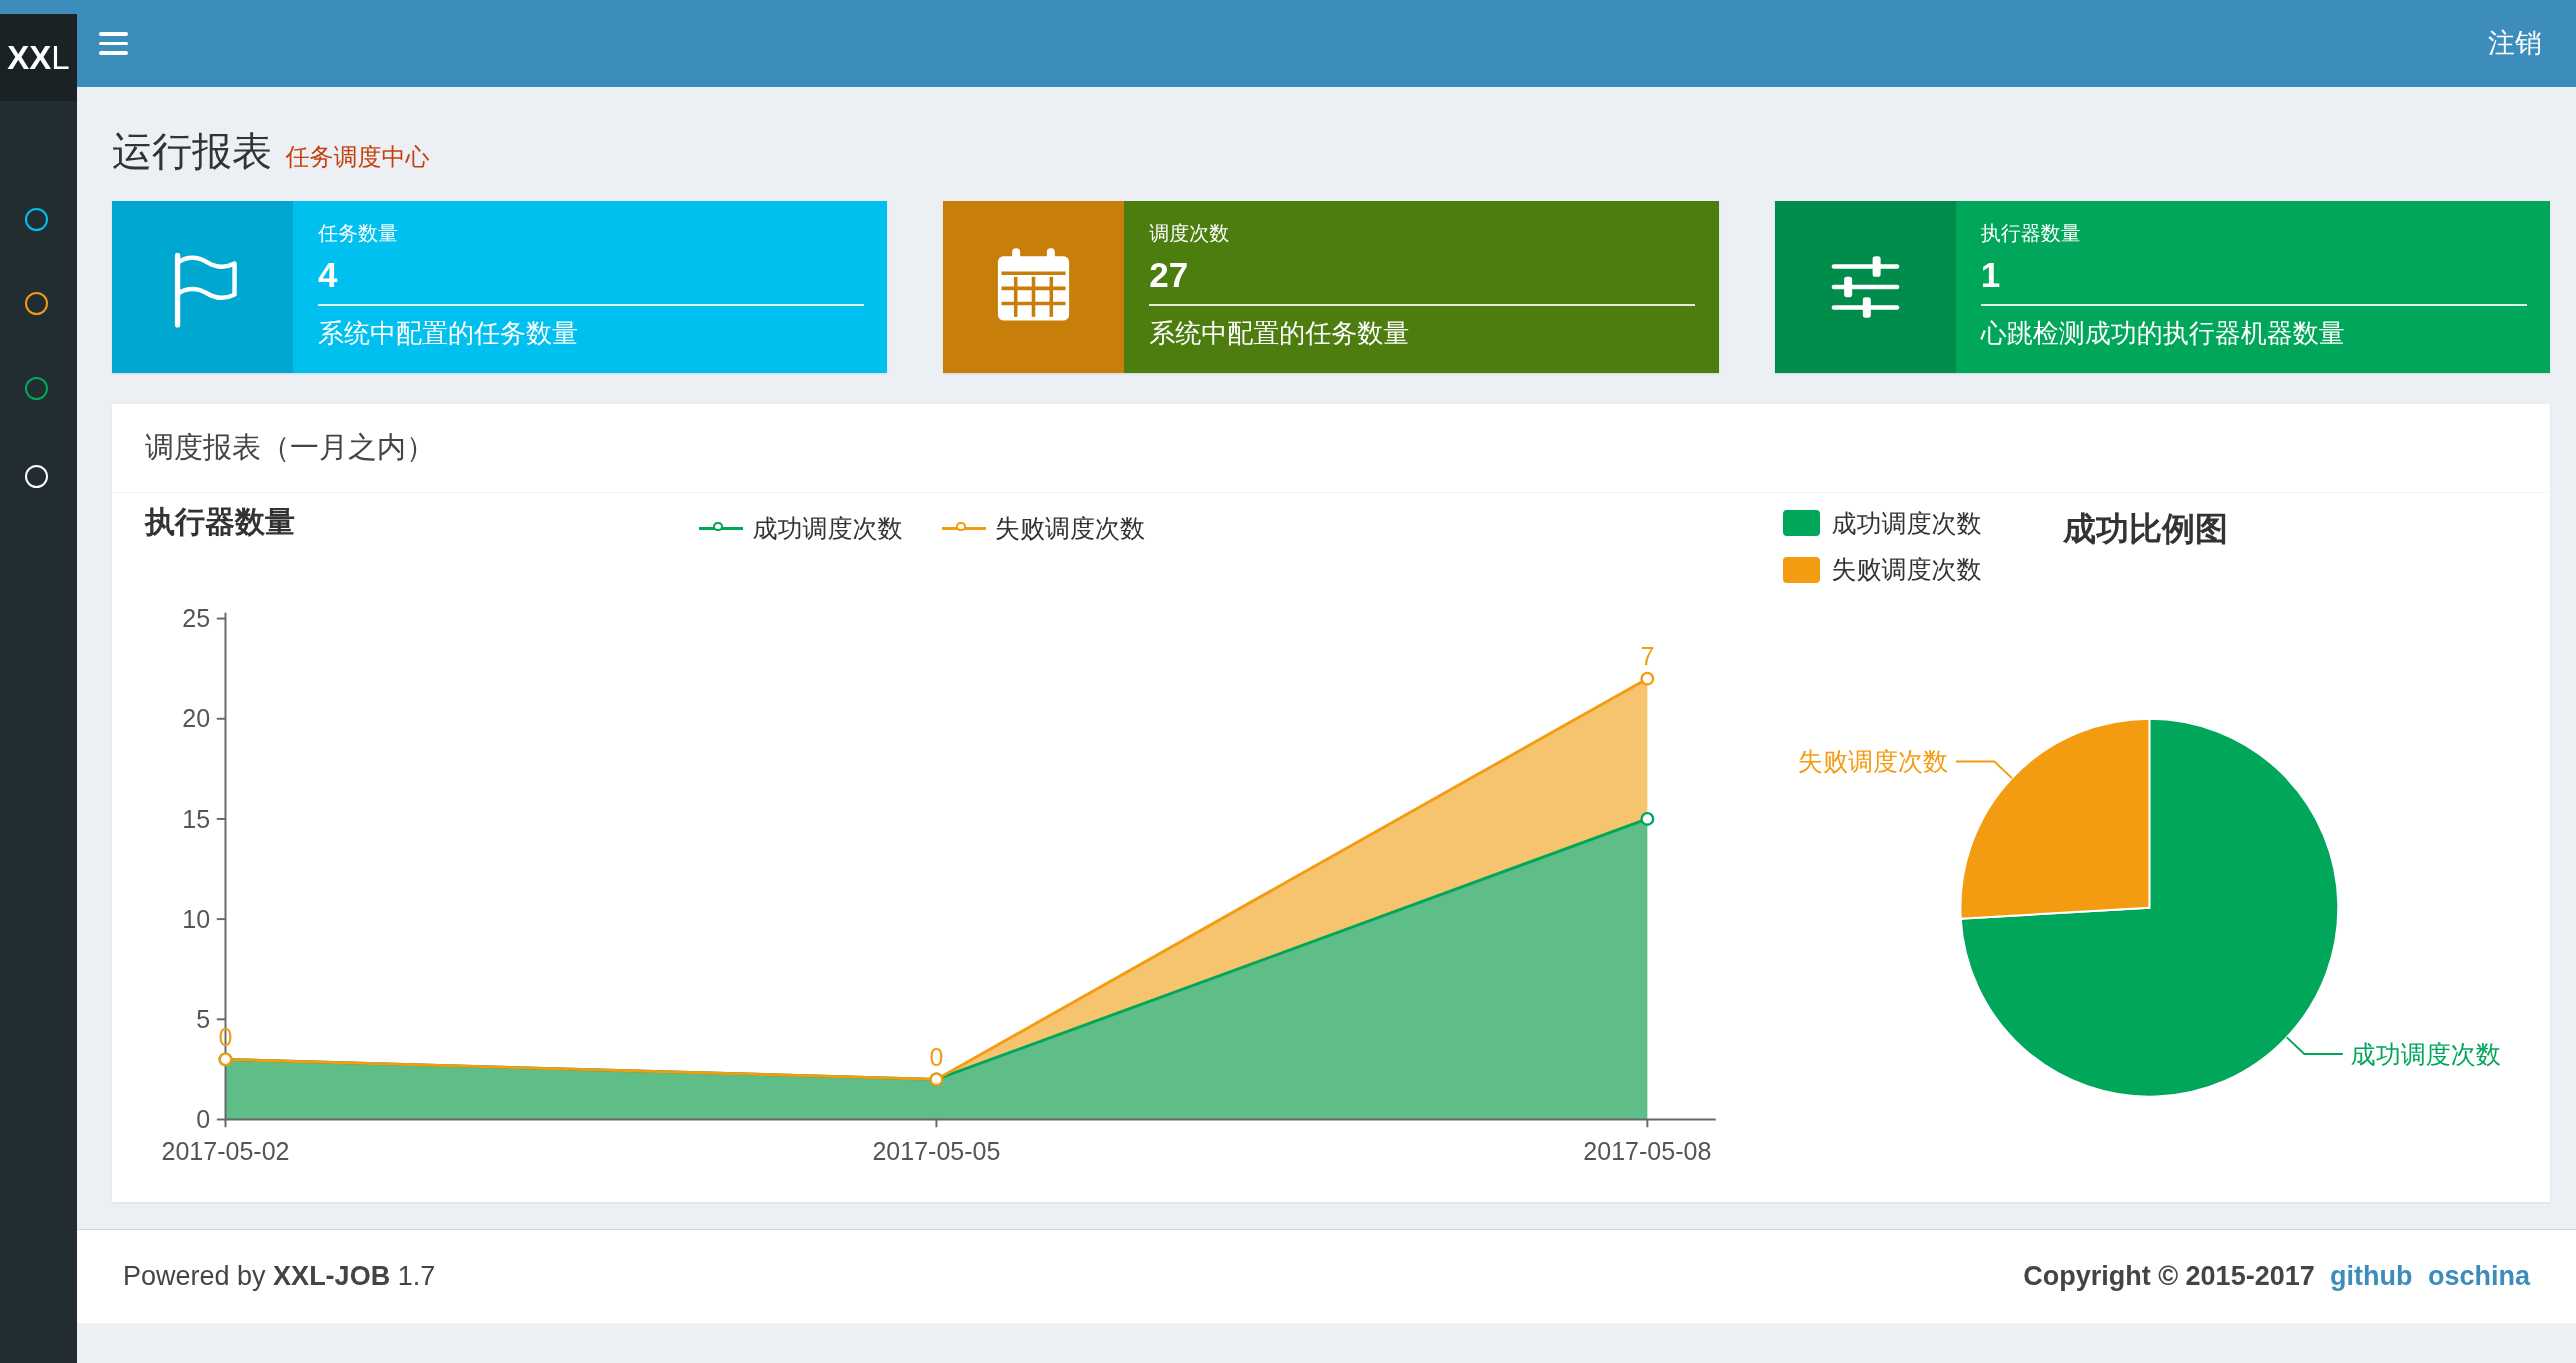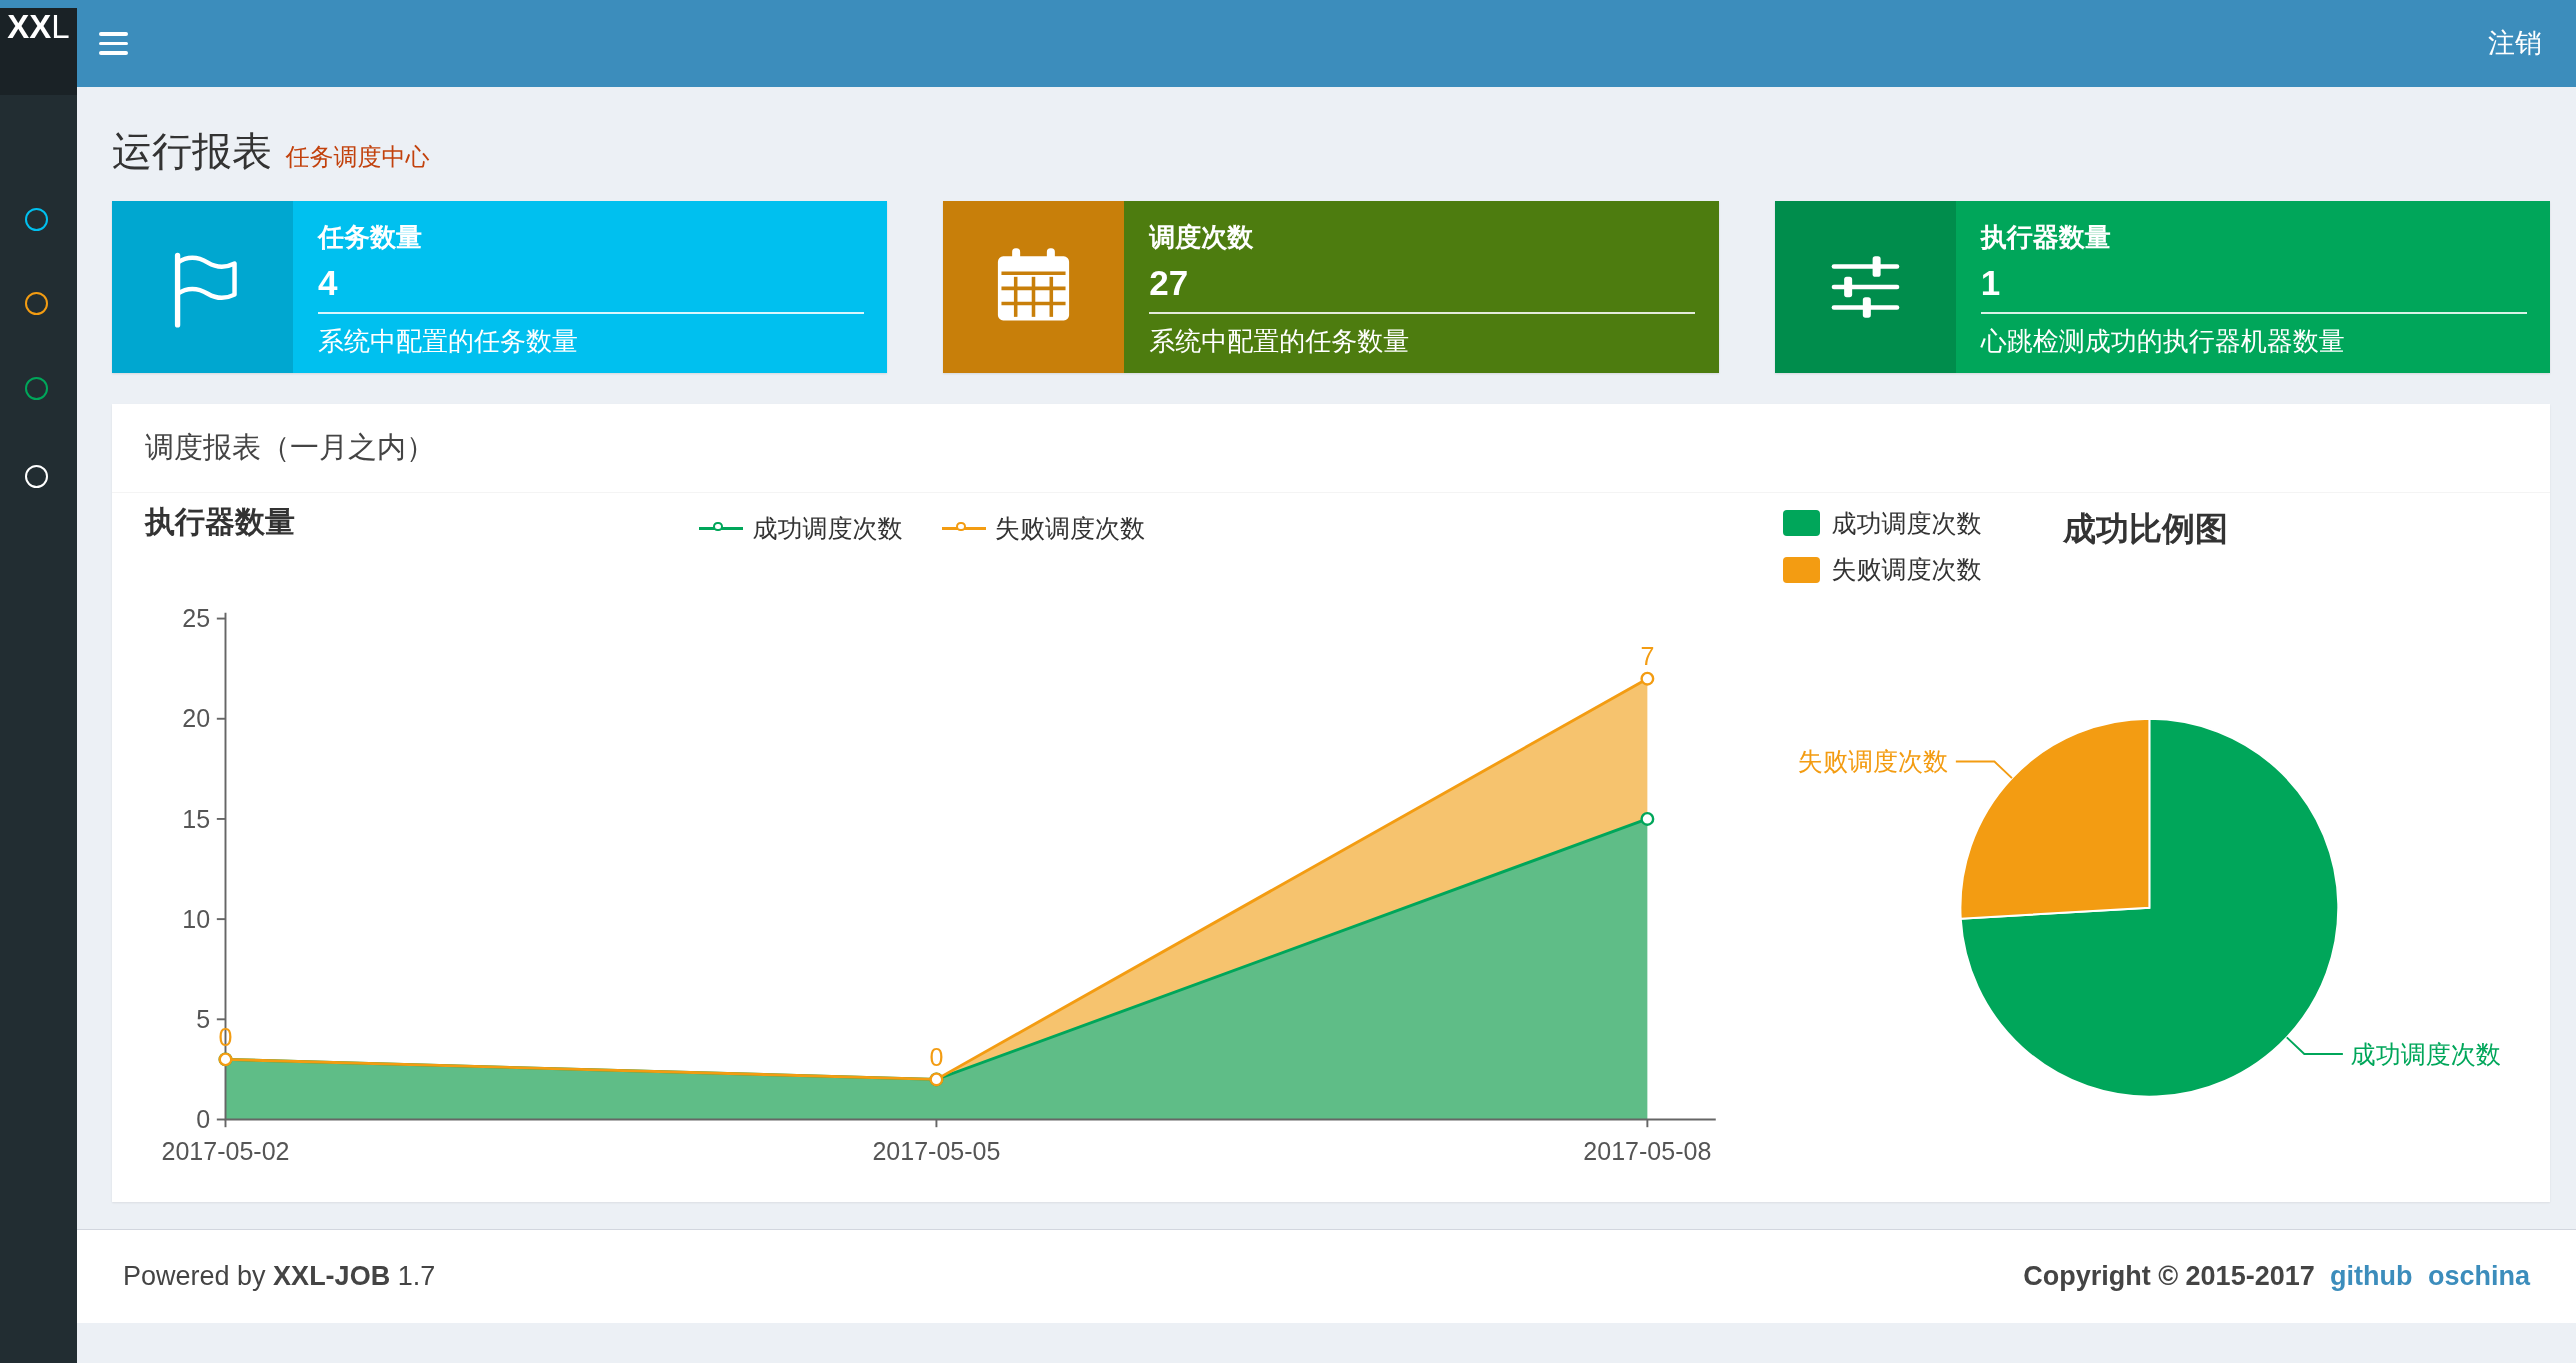--- a/index.html
+++ b/index.html
@@ -5,43 +5,43 @@
   * { margin:0; padding:0; box-sizing:border-box; }
   html,body { width:2576px; height:1363px; }
   body {
     position:relative; overflow:hidden;
     background:#ecf0f5;
     font-family:"Liberation Sans","DejaVu Sans",sans-serif;
     color:#333;
   }
   
   .navbar { position:absolute; top:0; left:0; right:0; height:87px; background:#3c8dbc; z-index:10; }
-  .logo { position:absolute; left:0; top:8px; width:77px; height:87px; background:#1a2226;
-          color:#fff; font-size:33px; display:flex; justify-content:center; }
+  .logo { position:absolute; left:0; top:14px; width:77px; height:87px; background:#1a2226;
+          color:#fff; font-size:33px; display:flex; align-items:center; justify-content:center; }
   .logo b { font-weight:700; } .logo span.lt { font-weight:300; }
   .nav-toggle { position:absolute; left:77px; top:0; width:73px; height:87px; cursor:pointer;
                 display:flex; flex-direction:column; align-items:center; justify-content:center; gap:5.8px; }
   .nav-toggle .bar { width:29px; height:3.9px; background:#fff; border-radius:1.9px; }
   .logout { position:absolute; right:0; top:0; height:87px; line-height:87px; padding:0 34px;
             color:#fff; font-size:27px; cursor:pointer; }
   
   .sidebar { position:absolute; top:87px; left:0; bottom:0; width:77px; background:#222d32; z-index:9; }
   .side-item { position:absolute; left:25px; width:23px; height:23px; cursor:pointer; }
   .side-item .circle { width:23px; height:23px; border:2.9px solid currentColor; border-radius:50%; }
   
   .content { position:absolute; left:77px; top:87px; right:0; bottom:0; }
   .page-header { position:absolute; left:35px; top:37px; display:flex; align-items:baseline; gap:13.5px; }
   .page-title { font-size:40px; font-weight:400; color:#333; }
   .page-subtitle { font-size:24px; color:#c2410c; }
   
   .info-row { position:absolute; left:35px; right:26px; top:114px; height:172px; display:flex; gap:56px; }
   .info-box { flex:1; display:flex; height:172px; box-shadow:0 1px 1.9px rgba(0,0,0,0.1); }
   .ib-icon { width:181px; height:172px; display:flex; align-items:center; justify-content:center; flex:none; }
   .ib-body { flex:1; padding:19px 17.4px 0 25px; color:#fff; }
-  .ib-title { font-size:26px;font-weight:bold; }
+  .ib-title { font-size:20px; }
   .ib-value { font-size:35px; font-weight:700; margin-top:7.7px; }
   .ib-divider { height:1.9px; background:rgba(255,255,255,0.85); margin:9.6px 5.8px 9.6px 0; }
   .ib-desc { font-size:26px; }
   
   .panel { position:absolute; left:35px; right:26px; top:317px; height:798px; background:#fff;
            box-shadow:0 1px 1.9px rgba(0,0,0,0.08); }
   .panel-header { padding:24px 33px; font-size:29px; color:#444; border-bottom:1px solid #f4f4f4; }
   .chart-title { position:absolute; left:33px; top:98px; font-size:30px; font-weight:700; color:#333; }
   .legend { position:absolute; left:0; width:1620px; top:108px; display:flex; justify-content:center; gap:39px; }
   .legend-item { display:flex; align-items:center; gap:9.6px; cursor:pointer; }

